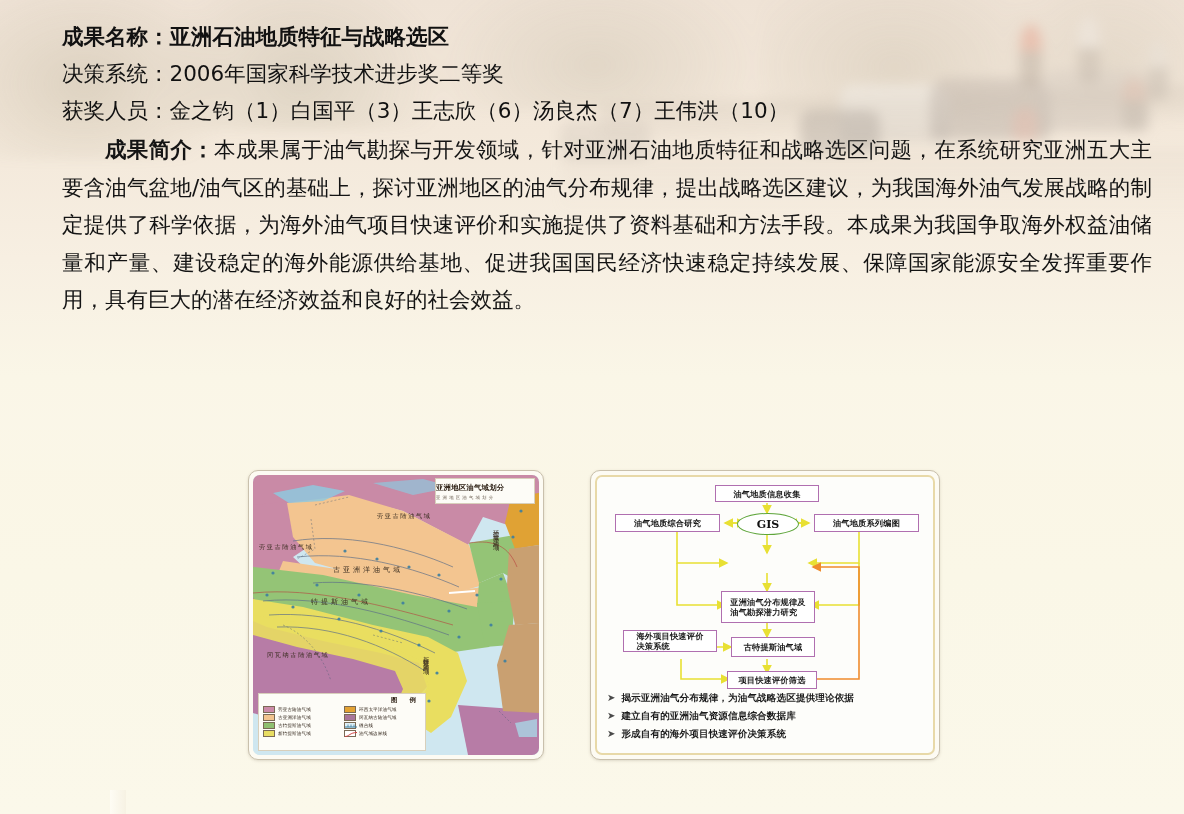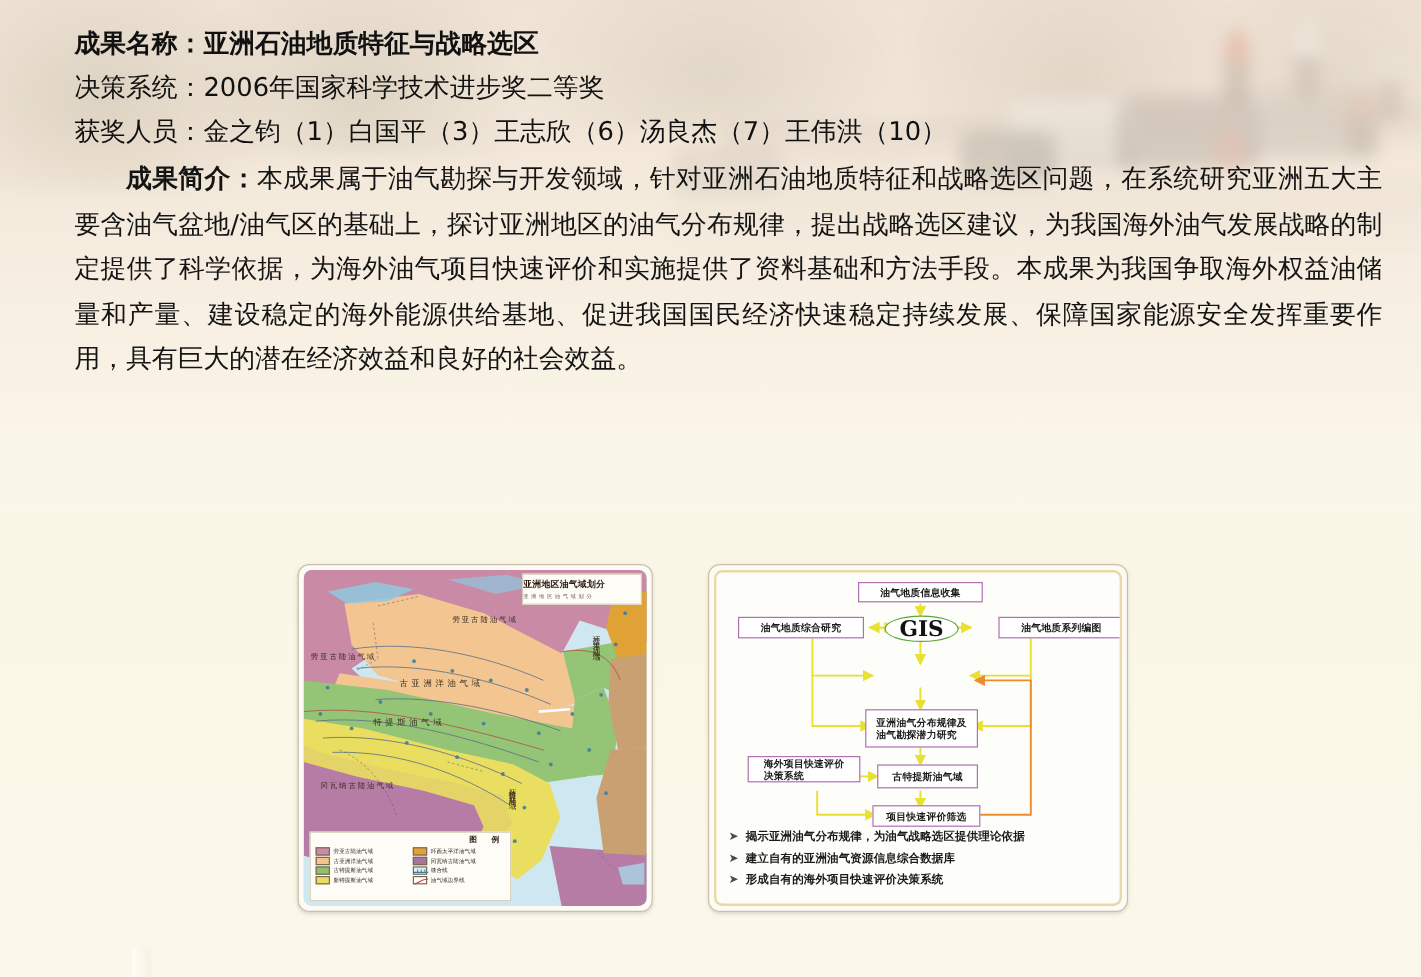--- a/index.html
+++ b/index.html
@@ -133,21 +133,21 @@
   .fbox {
     position:absolute; border:1px solid #b06fb0; background:#fff;
     color:#1b1b1b; font-weight:bold; text-align:left;
     display:flex; align-items:center; justify-content:center;
     font-size:8.2px; line-height:10px; padding:2px 3px; letter-spacing:.2px;
   }
   .fbox.red { color:#cc2020; border-color:#5ea53a; border-radius:20px/50%; }
   .fell {
     position:absolute; border:1px solid #5ea53a; background:#fff;
     border-radius:50%; display:flex; align-items:center; justify-content:center;
-    font-size:18px; font-weight:bold; color:#111; font-family:"DejaVu Serif","Liberation Serif",serif;
+    font-size:11px; font-weight:bold; color:#111; font-family:"DejaVu Serif","Liberation Serif",serif;
   }
   #flow-svg { position:absolute; left:0; top:0; }
   .bullets { position:absolute; left:10px; bottom:8px; width:320px; }
   .bul { display:flex; align-items:flex-start; gap:6px; margin-bottom:5px; }
   .bul .arrow { color:#4a4a4a; font-size:10px; line-height:13px; flex:none; font-weight:bold; }
   .bul .btxt { font-size:9.6px; line-height:13px; color:#1b1b1b; font-weight:bold; letter-spacing:.1px; }
 </style>
 </head>
 <body>
 
@@ -401,21 +401,21 @@
               <path d="M216,202 L262,202 L262,90 L216,90" marker-end="url(#ao)"></path>
             </g>
           </svg>
 
           <div class="fbox" style="left:118px; top:8px; width:104px; height:17px;">油气地质信息收集</div>
 
           <div class="fell" style="left:140px; top:36px; width:62px; height:22px;">GIS</div>
 
           <div class="fbox" style="left:18px; top:37px; width:105px; height:18px;">油气地质综合研究</div>
 
-          <div class="fbox" style="left:235px; top:37px; width:105px; height:18px;">油气地质系列编图</div>
+          <div class="fbox" style="left:217px; top:37px; width:105px; height:18px;">油气地质系列编图</div>
 
           <div class="fbox red" style="left:126px; top:77px; width:90px; height:18px;margin-top:40px;">油气综合数据库</div>
 
           <div class="fbox" style="left:124px; top:114px; width:94px; height:32px; white-space:pre-line;">亚洲油气分布规律及
 油气勘探潜力研究</div>
 
           <div class="fbox" style="left:26px; top:153px; width:94px; height:22px; white-space:pre-line;">海外项目快速评价
 决策系统</div>
 
           <div class="fbox" style="left:134px; top:160px; width:84px; height:20px;">古特提斯油气域</div>

